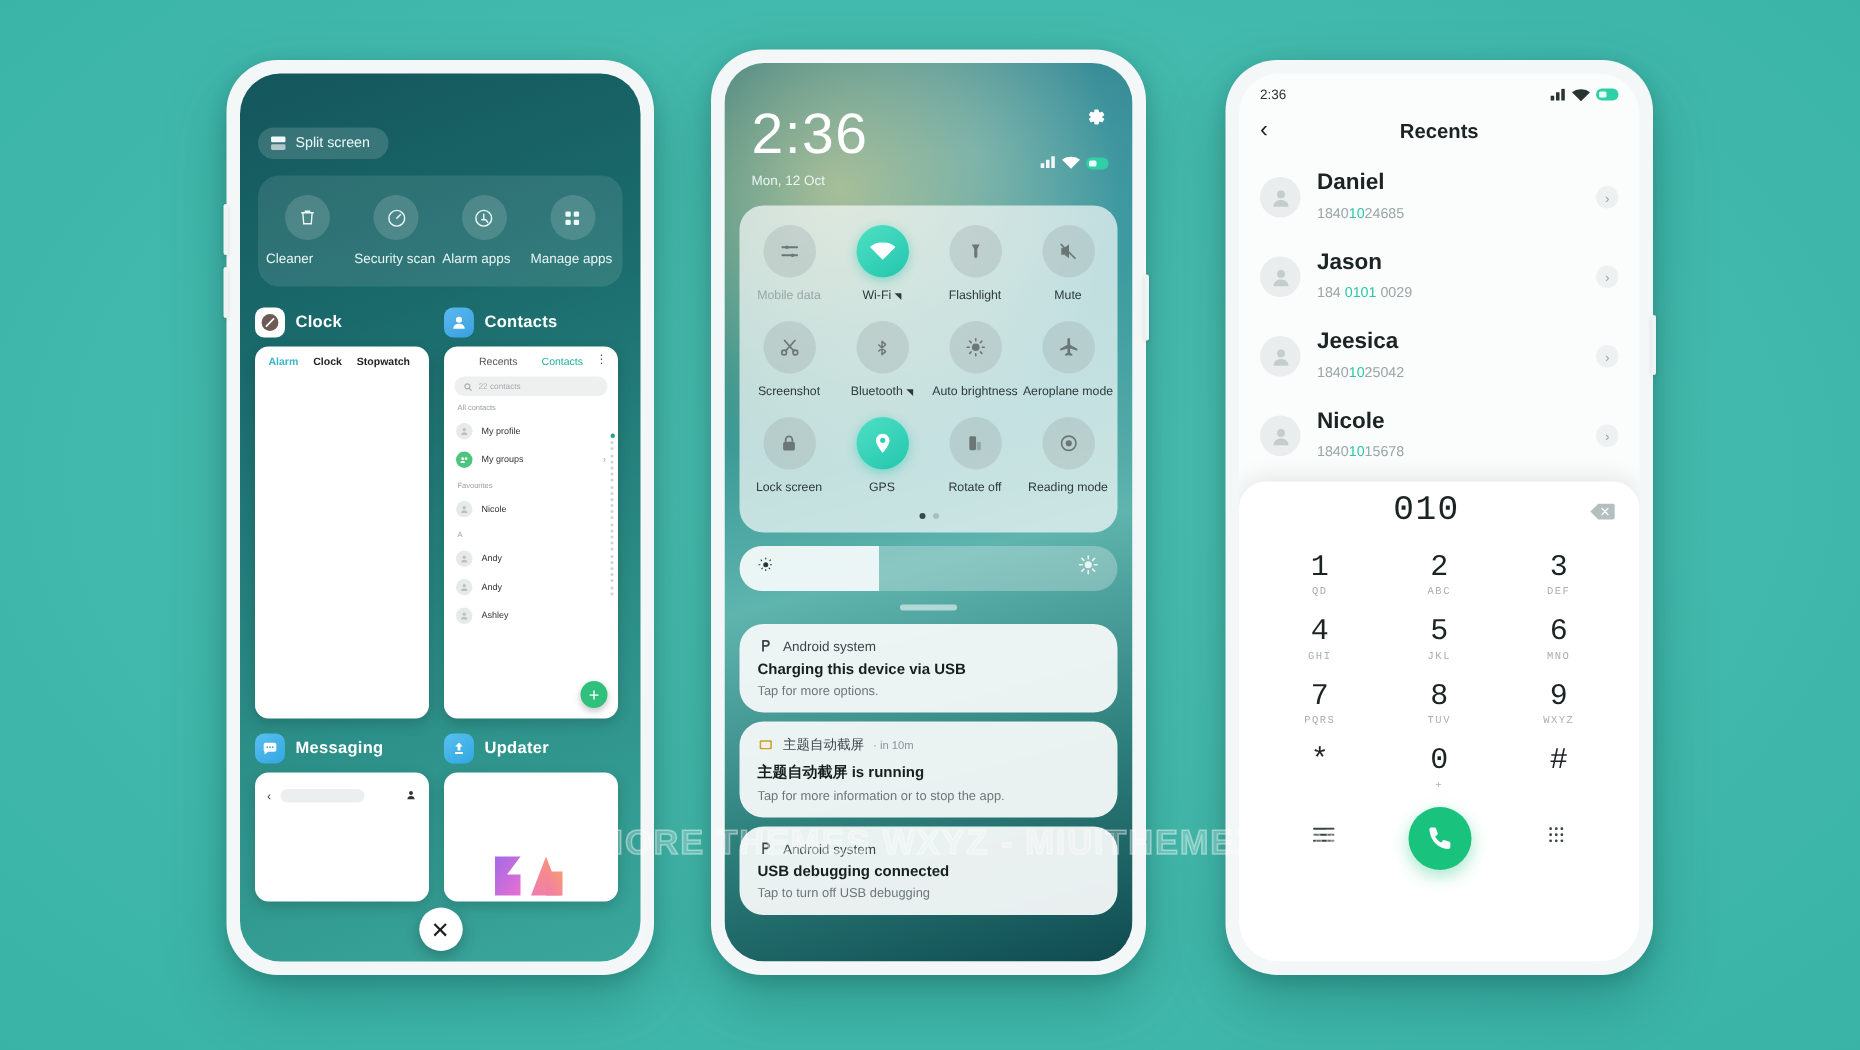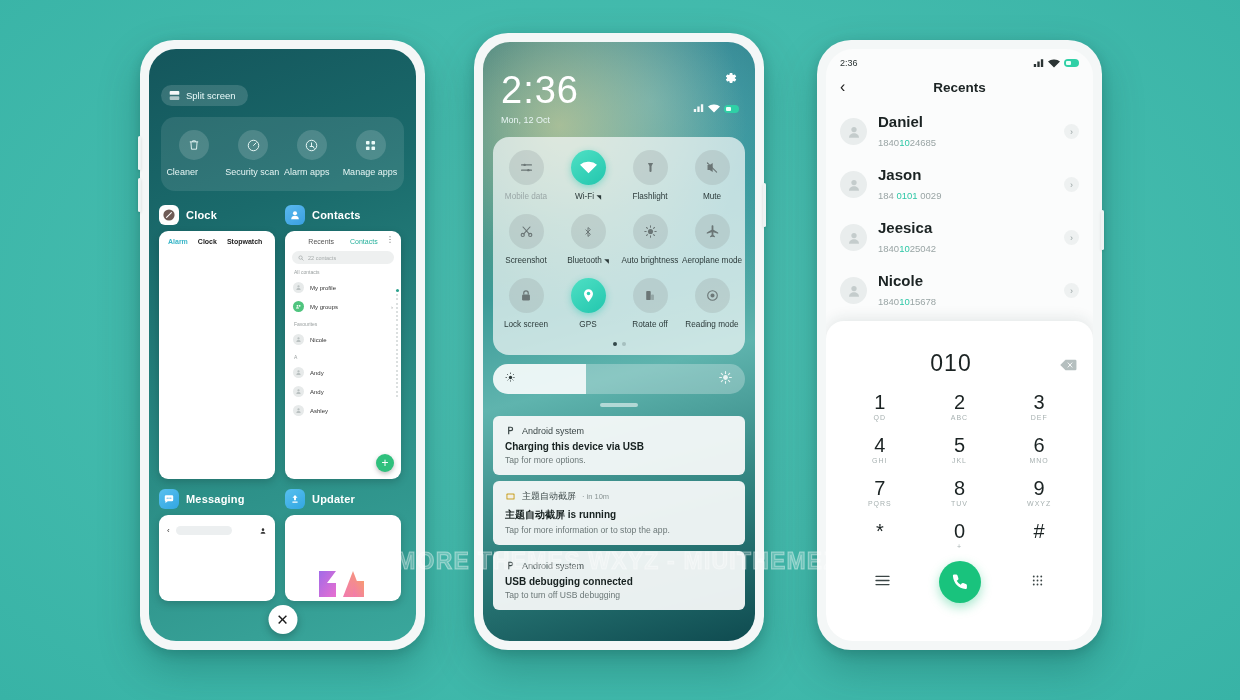--- a/index.html
+++ b/index.html
@@ -24,21 +24,21 @@
     overflow: hidden;
     position: relative;
   }
   .sidebtn {
     position: absolute;
     background: #eef3f3;
     border-radius: 3px;
     box-shadow: 0 1px 3px rgba(0,0,0,0.12);
   }
 
-  #phone1 { left: 140px; top: 40px; width: 285px; height: 610px; }
+  #phone1 { left: 151px; top: 40px; width: 285px; height: 610px; }
   #phone2 { left: 474px; top: 33px; width: 290px; height: 617px; }
   #phone3 { left: 817px; top: 40px; width: 285px; height: 610px; }
 
   
   .p1-screen {
     background: linear-gradient(160deg, #14565c 0%, #1a6a6b 28%, #2a8b84 62%, #3aa79c 100%);
     display: flex; flex-direction: column;
   }
   .split-pill {
     margin: 36px 0 0 12px;
@@ -180,21 +180,21 @@
   .bright-fill { position: absolute; left: 0; top: 0; bottom: 0; width: 37%; background: rgba(248,252,252,0.88); }
   .bright-ico { position: relative; z-index: 2; }
   .bright-ico.lo { margin-left: 11px; }
   .bright-ico.hi { margin-left: auto; margin-right: 12px; }
 
   .handle { width: 38px; height: 4px; border-radius: 2px; background: rgba(255,255,255,0.55); margin: 9px auto 0 auto; }
 
   .notif-wrap { margin: 9px 10px 0 10px; }
   .notif {
     background: rgba(246,249,249,0.94);
-    border-radius: 6px;
+    border-radius: 16px;
     padding: 9px 12px 10px 12px;
     margin-bottom: 6px;
   }
   .notif-app { display: flex; align-items: center; gap: 6px; margin-bottom: 5px; }
   .notif-app-name { font-size: 9px; color: #3b4747; }
   .notif-time { font-size: 7.5px; color: #8a9595; }
   .notif-title { font-size: 10px; font-weight: bold; color: #16201f; margin-bottom: 3px; }
   .notif-body { font-size: 8.6px; color: #6c7878; }
 
   
@@ -215,21 +215,22 @@
     margin-left: auto; width: 15px; height: 15px; border-radius: 50%;
     background: #eef1f1; color: #98a3a3; font-size: 9px;
     display: flex; align-items: center; justify-content: center;
   }
 
   .keypad-sheet {
     margin-top: 4px; flex: 1;
     background: #ffffff; border-radius: 18px 18px 0 0;
     box-shadow: 0 -3px 14px rgba(30,60,60,0.10);
     display: flex; flex-direction: column;
-    padding-top: 24px;
+    padding-top: 1px;
+    font-family: Liberation Mono, monospace;
   }
   .dial-row { display: flex; align-items: center; padding: 0 16px; height: 36px; }
   .dial-num { flex: 1; text-align: center; font-size: 23px; color: #1b2323; letter-spacing: 1px; }
   .dial-del { width: 17px; height: 12px; flex:none; }
 
   .keys { display: grid; grid-template-columns: repeat(3,1fr); row-gap: 2px; padding: 4px 14px 0 14px; }
   .key { text-align: center; padding: 6px 0 4px 0; }
   .key-d { font-size: 20px; color: #1b2323; line-height: 22px; font-weight: 400; }
   .key-l { font-size: 7px; color: #a7b1b1; letter-spacing: 1px; margin-top: 1px; height: 8px; }
   .key.sym .key-d { font-size: 20px; }

